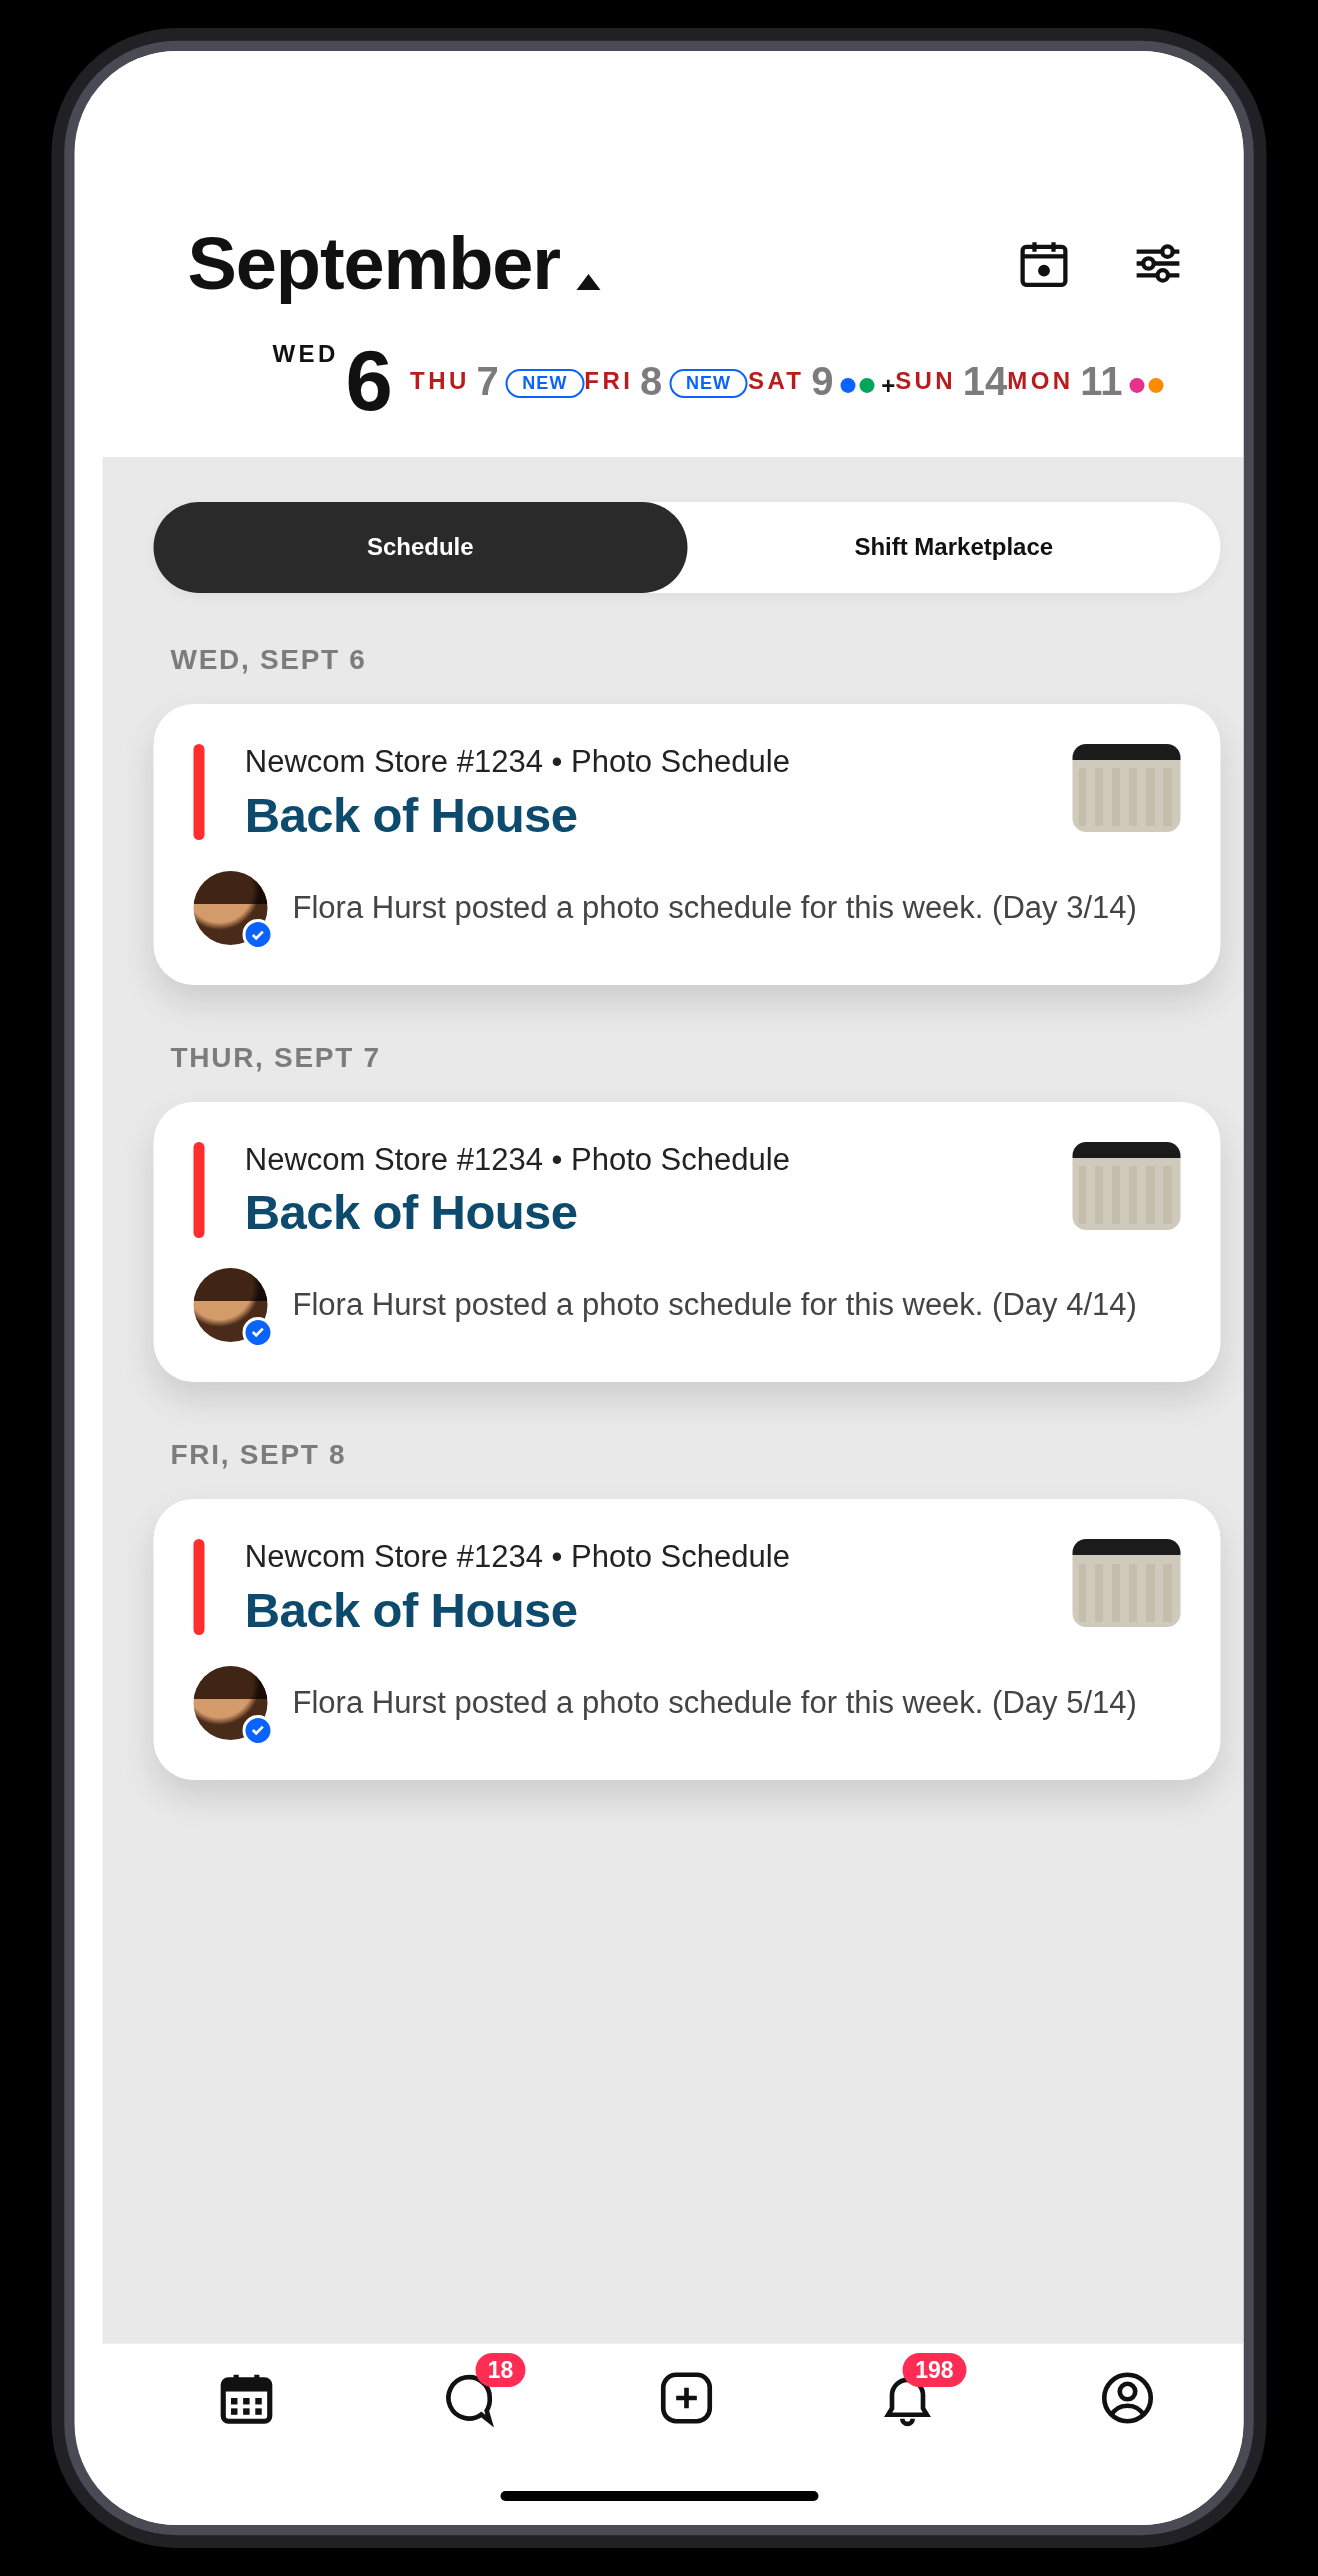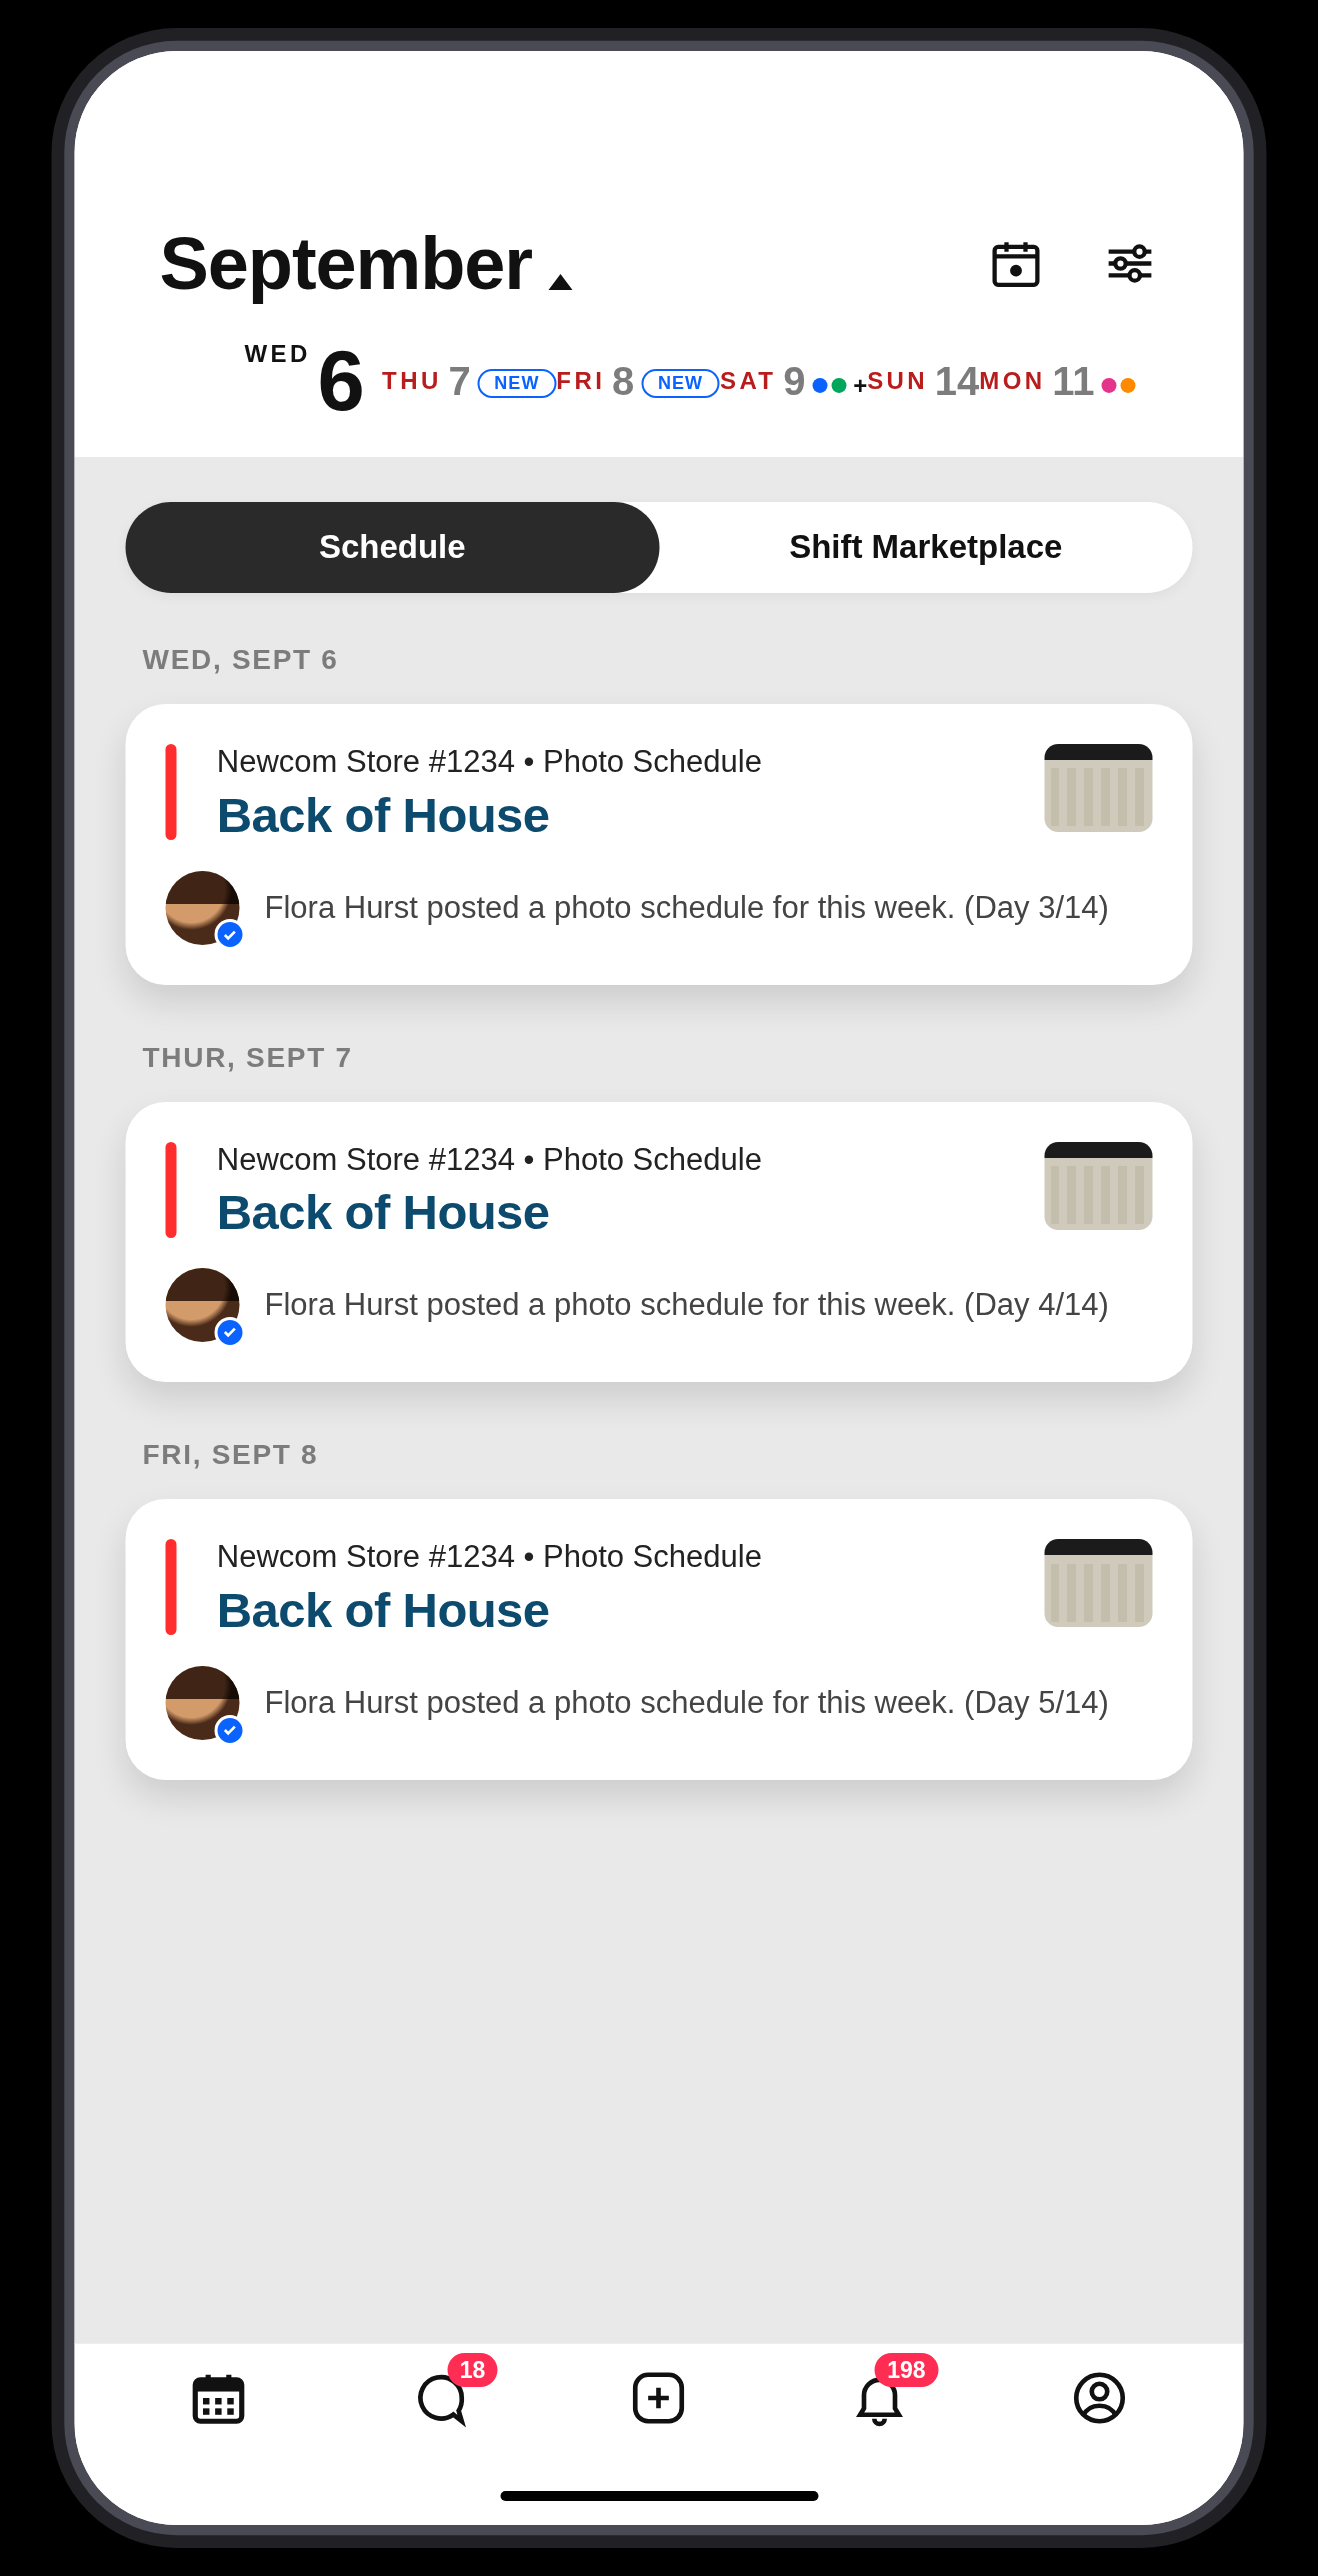--- a/index.html
+++ b/index.html
@@ -3,21 +3,21 @@
 <meta charset="utf-8">
 <style>
   * { box-sizing: border-box; margin: 0; padding: 0; }
   html, body { background: #000; width: 1319px; height: 2576px; font-family: -apple-system, BlinkMacSystemFont, "Segoe UI", Helvetica, Arial, sans-serif; }
   .phone {
     position: absolute; left: 50%; top: 50%; transform: translate(-50%, -50%);
     width: 1169px; height: 2474px; background: #fff; border-radius: 102px;
     box-shadow: 0 0 0 10.2px rgba(200,200,230,.25), 0 0 0 23px rgba(200,200,230,.16), 0 23px 68px rgba(0,0,0,.75);
     overflow: hidden;
   }
-  .screen { width: 100%; height: 100%; display: flex; flex-direction: column; }
+  .screen { width: 100%; height: 100%; display: flex; flex-direction: column; margin-left: 28px; }
 
   
   .header { padding: 170px 85px 0 85px; background: #fff; }
   .header-row { display: flex; align-items: center; justify-content: space-between; }
   .month-btn { display: inline-flex; align-items: baseline; gap: 16px; background: none; border: none; cursor: pointer; }
   .month-label { font-size: 74px; font-weight: 800; color: #111; letter-spacing: -1.1px; }
   .caret { width: 0; height: 0; border-left: 12.5px solid transparent; border-right: 12.5px solid transparent; border-bottom: 16px solid #111; position: relative; top: 1.1px; }
   .header-icons { display: flex; align-items: center; gap: 57px; }
   .icon-btn { background: none; border: none; cursor: pointer; }
   .icon-btn svg { display: block; }
@@ -35,21 +35,21 @@
   .dot { width: 14.8px; height: 14.8px; border-radius: 50%; }
   .dot.blue { background: #0a63ff; }
   .dot.green { background: #00a65a; }
   .dot.pink { background: #e5338b; }
   .dot.orange { background: #ff8a00; }
   .dots .plus { font-size: 24px; color: #111; font-weight: 700; margin-left: 2.3px; }
 
   
   .content { flex: 1; background: #e9e9e9; overflow: hidden; padding: 45px 51px 0 51px; }
   .seg { display: flex; background: #fff; border-radius: 68px; height: 91px; margin-bottom: 51px; box-shadow: 0 3.4px 12.5px rgba(0,0,0,.05); }
-  .seg-btn { flex: 1; display: flex; align-items: center; justify-content: center; border: none; background: none; font-size: 33px; font-weight: 700; color: #111; border-radius: 68px; cursor: pointer; }
+  .seg-btn { flex: 1; display: flex; align-items: center; justify-content: center; border: none; background: none; font-size: 24px; font-weight: 700; color: #111; border-radius: 68px; cursor: pointer; }
   .seg-btn.active { background: #2a2a2a; color: #fff; }
 
   .group-label { font-size: 28px; font-weight: 700; letter-spacing: 1.7px; color: #7c7c7c; margin: 0 0 28px 17px; }
 
   .card { background: #fff; border-radius: 40px; padding: 40px 40px 40px 40px; margin-bottom: 57px; box-shadow: 0 17px 34px rgba(0,0,0,.12); }
   .card-top { display: flex; align-items: flex-start; gap: 40px; }
   .red-bar { width: 11.3px; height: 96px; background: #ff2d2d; border-radius: 6.8px; flex-shrink: 0; }
   .card-text { flex: 1; }
   .card-subtitle { font-size: 31px; color: #222; font-weight: 500; margin-bottom: 6.8px; }
   .card-title { font-size: 49px; font-weight: 800; color: #0c4a6e; letter-spacing: -0.6px; }

